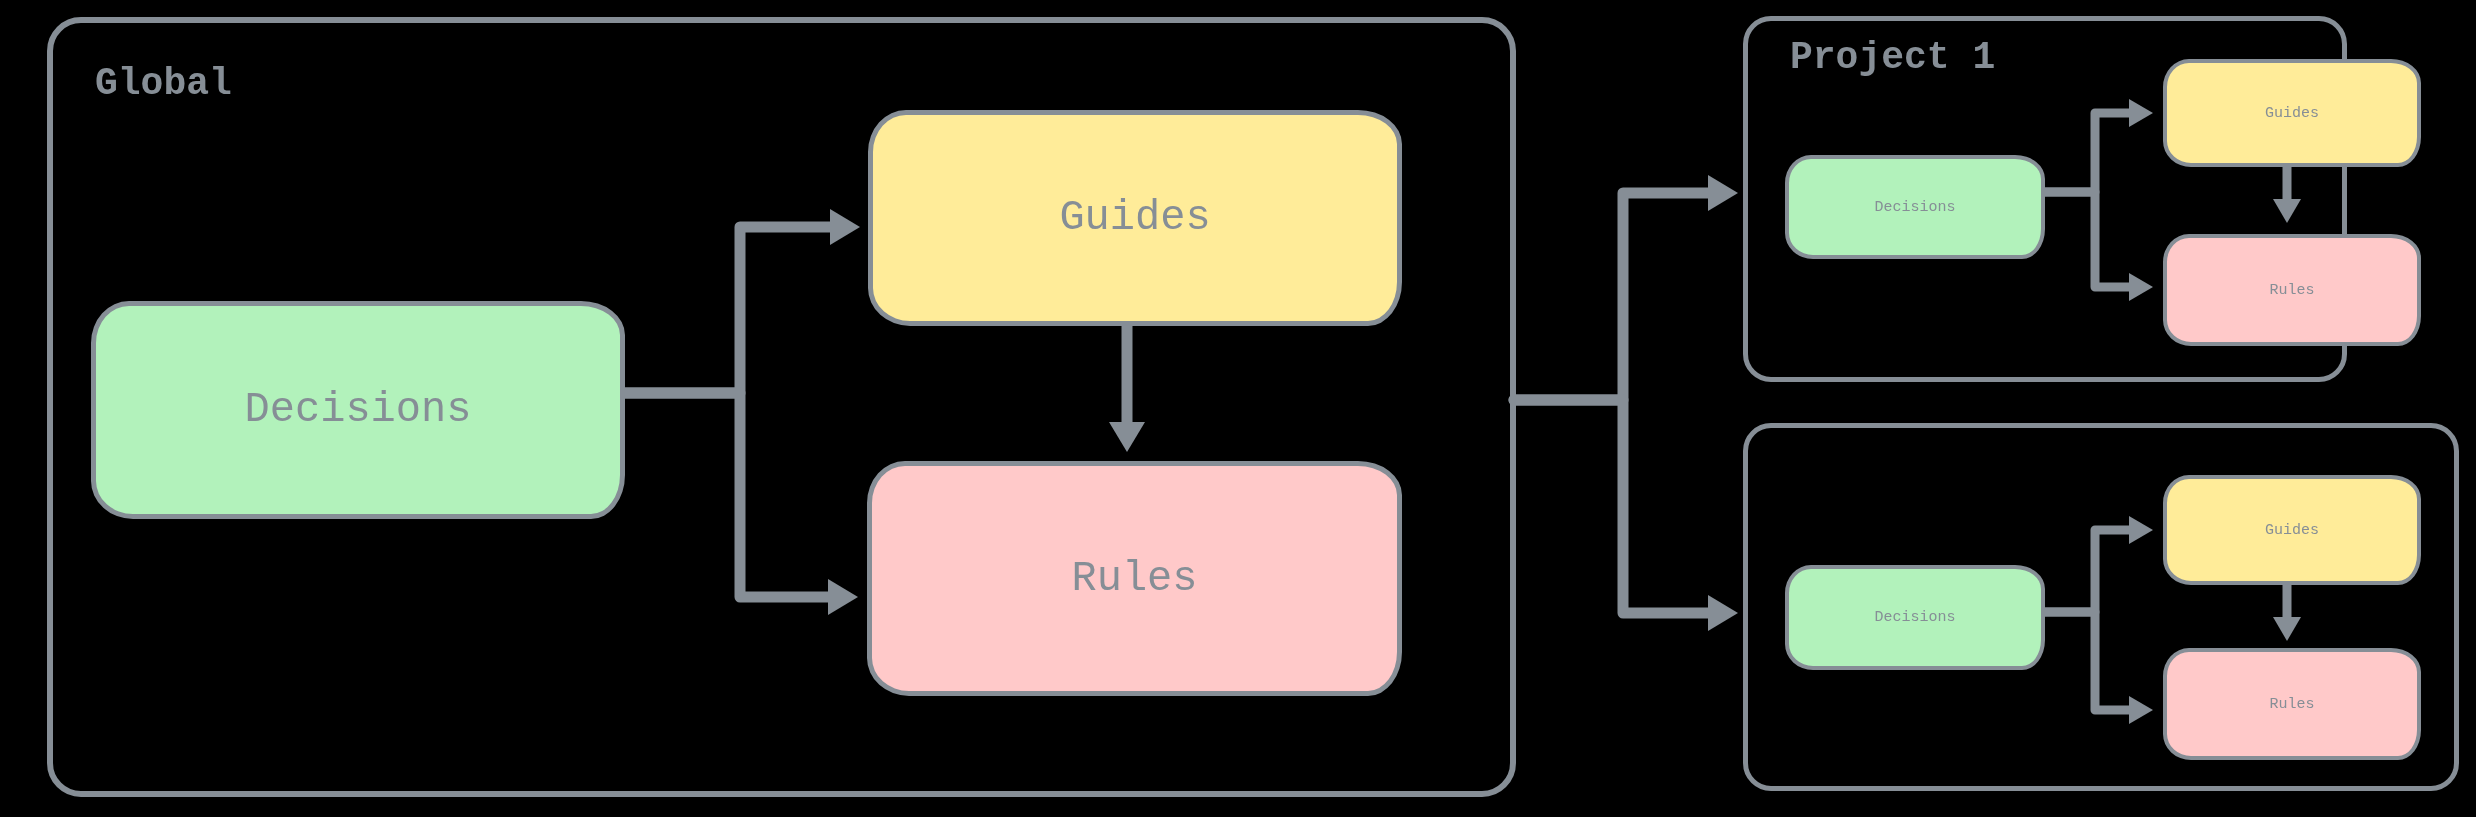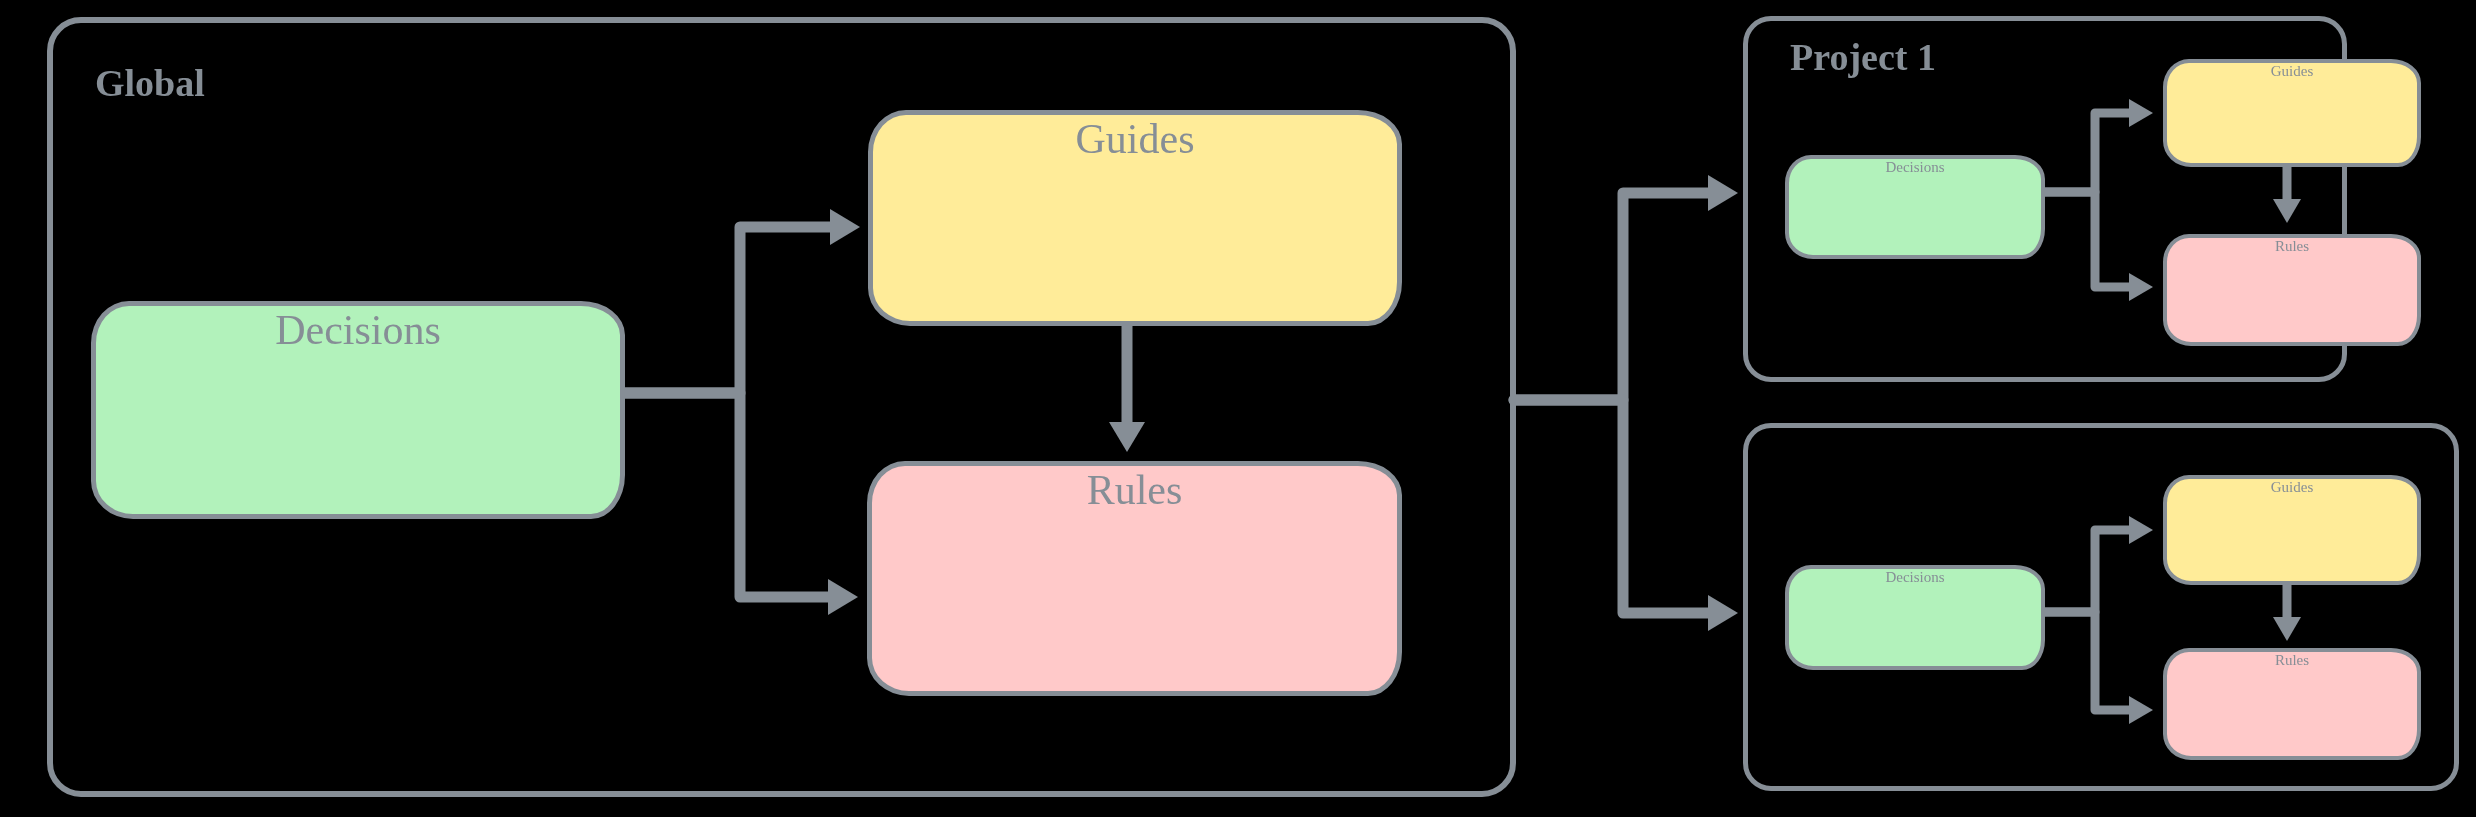--- a/index.html
+++ b/index.html
@@ -8,41 +8,42 @@
     --text: #868e96;
   }
   * { margin: 0; padding: 0; box-sizing: border-box; }
   html, body { background: var(--bg); }
   .canvas {
     position: relative;
     width: 2476px;
     height: 817px;
     background: var(--bg);
     overflow: hidden;
-    font-family: Liberation Serif, serif;
+    font-family: Liberation Mono, monospace;
   }
   .frame {
     position: absolute;
     border: 6px solid var(--stroke);
     border-radius: 34px;
     background: transparent;
   }
   .frame.small-frame { border-width: 5px; border-radius: 28px; }
   .frame-title {
     position: absolute;
     font-weight: bold;
     color: var(--text);
     font-size: 38px;
     line-height: 1.1;
     letter-spacing: 0px;
     white-space: nowrap;
   }
   .node {
     position: absolute;
     display: flex;
+    align-items: center;
     justify-content: center;
     border: 5px solid var(--stroke);
     color: var(--text);
     text-align: center;
     white-space: nowrap;
   }
   .node.big {
     font-size: 42px;
     border-radius: 38px 44px 34px 42px / 42px 34px 44px 38px;
   }

